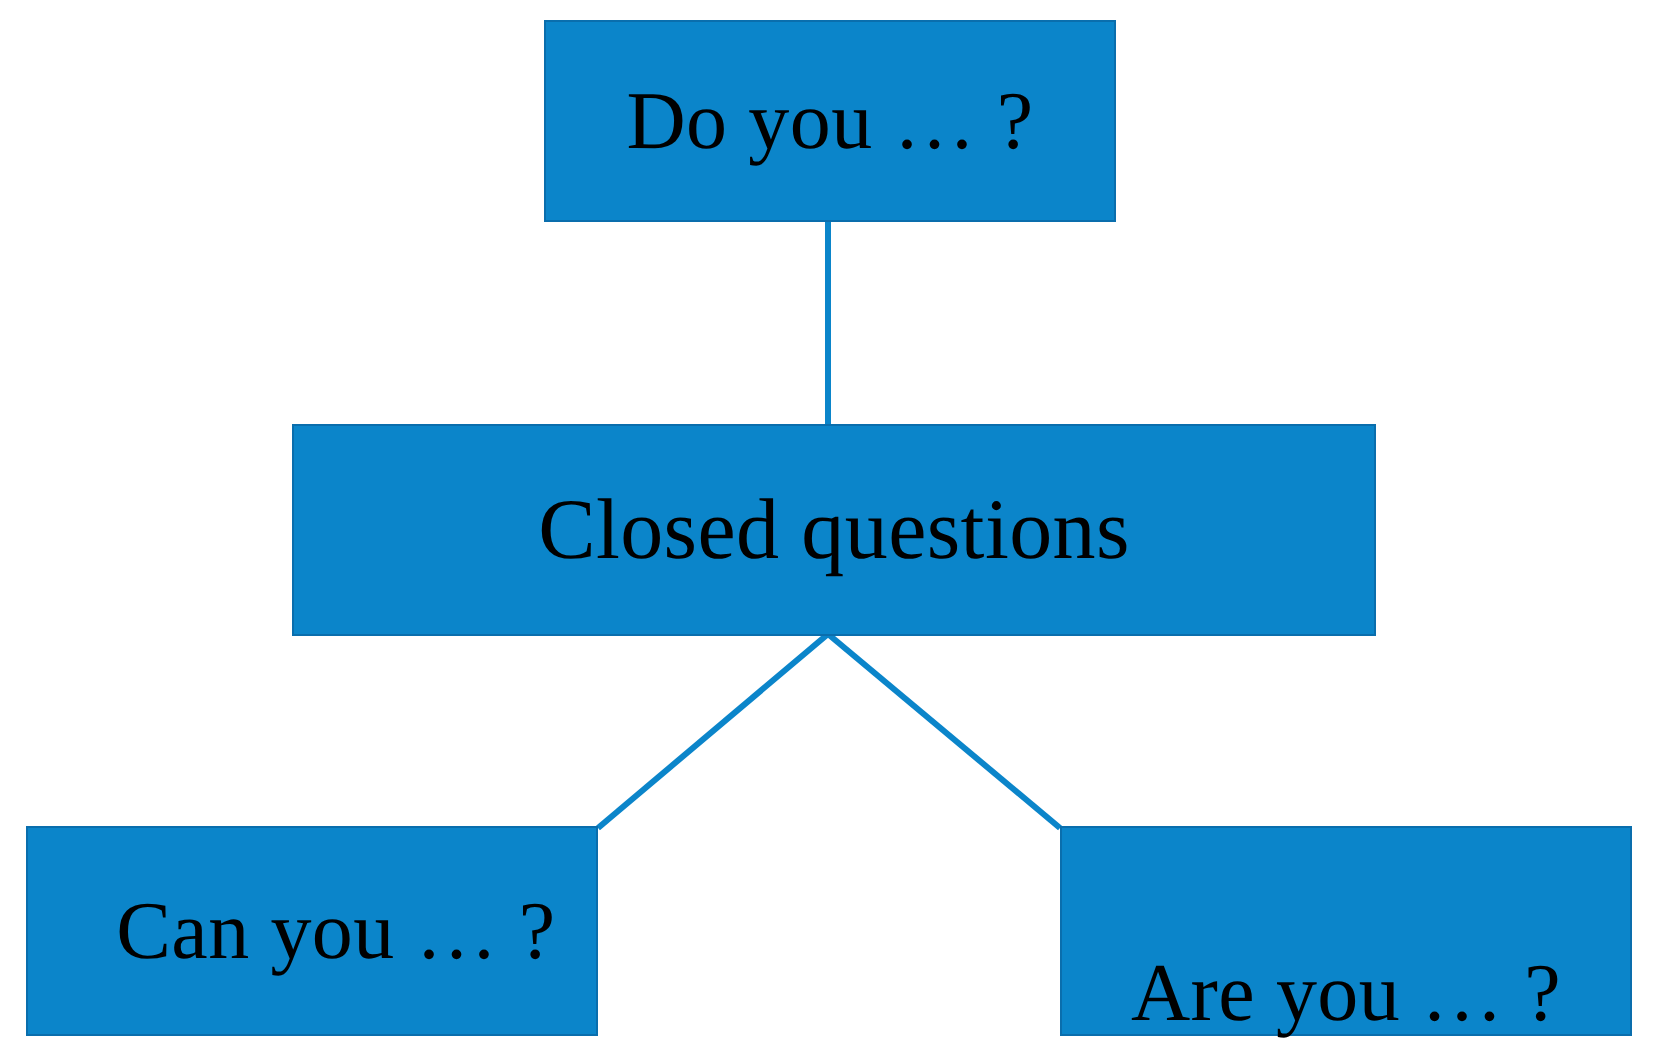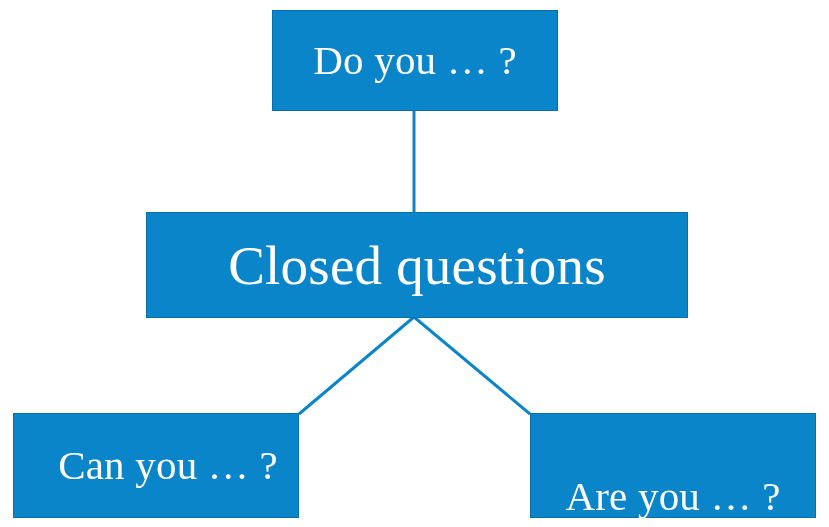--- a/index.html
+++ b/index.html
@@ -30,21 +30,21 @@
     border: 1px solid #0a6ead;
     display: flex;
     align-items: center;
     justify-content: center;
     color: #ffffff;
     text-align: center;
     white-space: nowrap;
     letter-spacing: 0.2px;
   }
   .node-label {
-    color: #ffffff;
+    color: #000000;
     line-height: 1;
     display: block;
   }
 
   
   #node-top {
     left: 272px;
     top: 10px;
     width: 286px;
     height: 101px;
@@ -54,21 +54,21 @@
   }
 
   
   #node-middle {
     left: 146px;
     top: 212px;
     width: 542px;
     height: 106px;
   }
   #node-middle .node-label {
-    font-size: 55px;
+    font-size: 43px;
   }
 
   
   #node-bottom-left {
     left: 13px;
     top: 413px;
     width: 286px;
     height: 105px;
     padding-left: 24px;
   }

